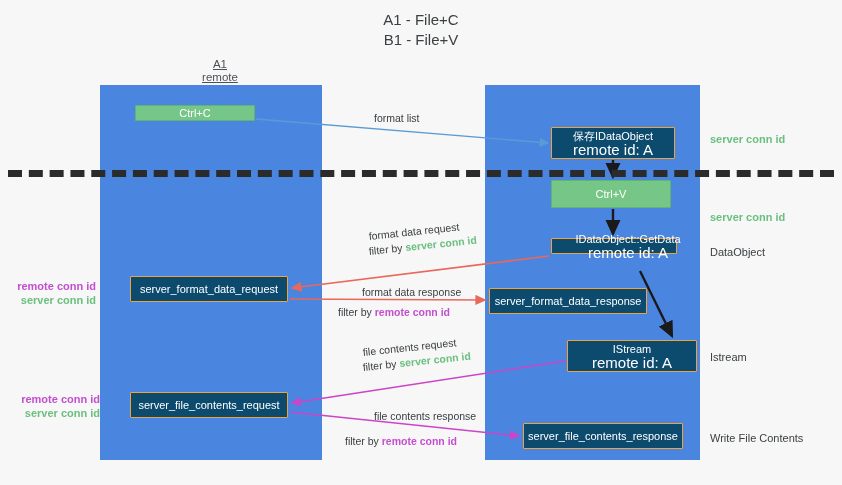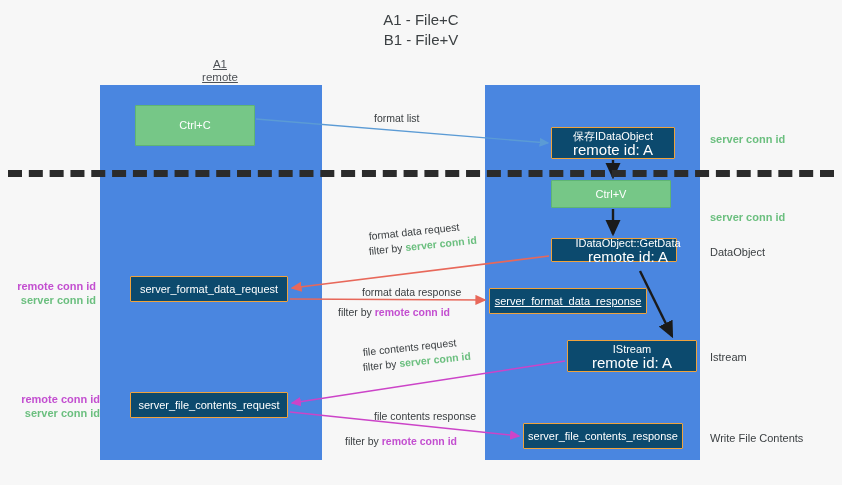--- a/index.html
+++ b/index.html
@@ -63,26 +63,26 @@
     color: #ffffff;
     font-size: 11px;
     line-height: 13px;
     text-align: center;
     border-radius: 1px;
   }
   .node.green { background: #76c787; border: 1px solid #5fb573; }
   .node.orange { background: #0c4a6e; border: 1px solid #f0a33c; }
   .node .l2 { font-size: 15px; }
 
-  #n-ctrlc      { left: 135px; top: 105px; width: 120px; height: 41px; text-align: center; }
+  #n-ctrlc      { left: 135px; top: 105px; width: 120px; height: 16px; text-align: center; }
   #n-idataobj   { left: 551px; top: 127px; width: 124px; height: 32px; }
   #n-ctrlv      { left: 551px; top: 180px; width: 120px; height: 28px; }
-  #n-getdata    { left: 551px; top: 238px; width: 126px; height: 24px; padding-left: 28px; }
+  #n-getdata    { left: 551px; top: 238px; width: 126px; height: 16px; padding-left: 28px; }
   #n-sfdreq     { left: 130px; top: 276px; width: 158px; height: 26px; }
-  #n-sfdresp    { left: 489px; top: 288px; width: 158px; height: 26px; text-decoration: underline; }
+  #n-sfdresp    { left: 489px; top: 288px; width: 158px; height: 26px; }
   #n-istream    { left: 567px; top: 340px; width: 130px; height: 32px; }
   #n-sfcreq     { left: 130px; top: 392px; width: 158px; height: 26px; }
   #n-sfcresp    { left: 523px; top: 423px; width: 160px; height: 26px; }
 
   
   #divider {
     left: 8px; top: 170px;
     width: 826px; height: 0;
     border-top: 7px dashed #2b2b2b;
   }

